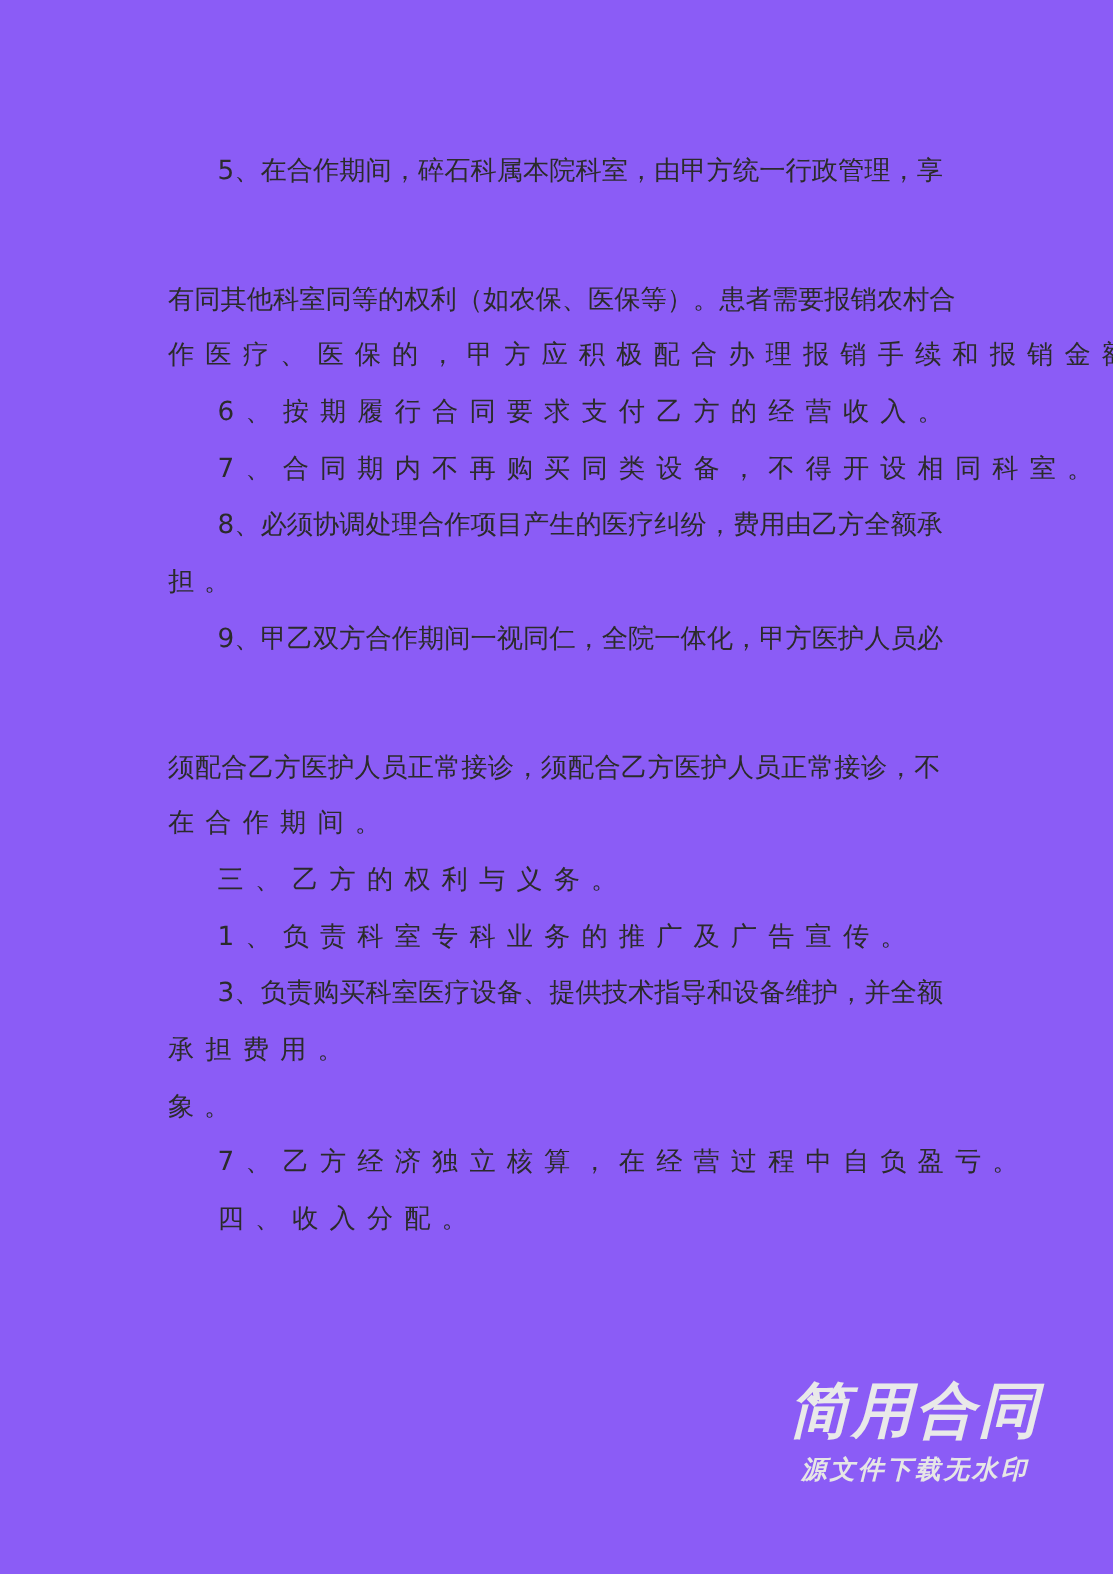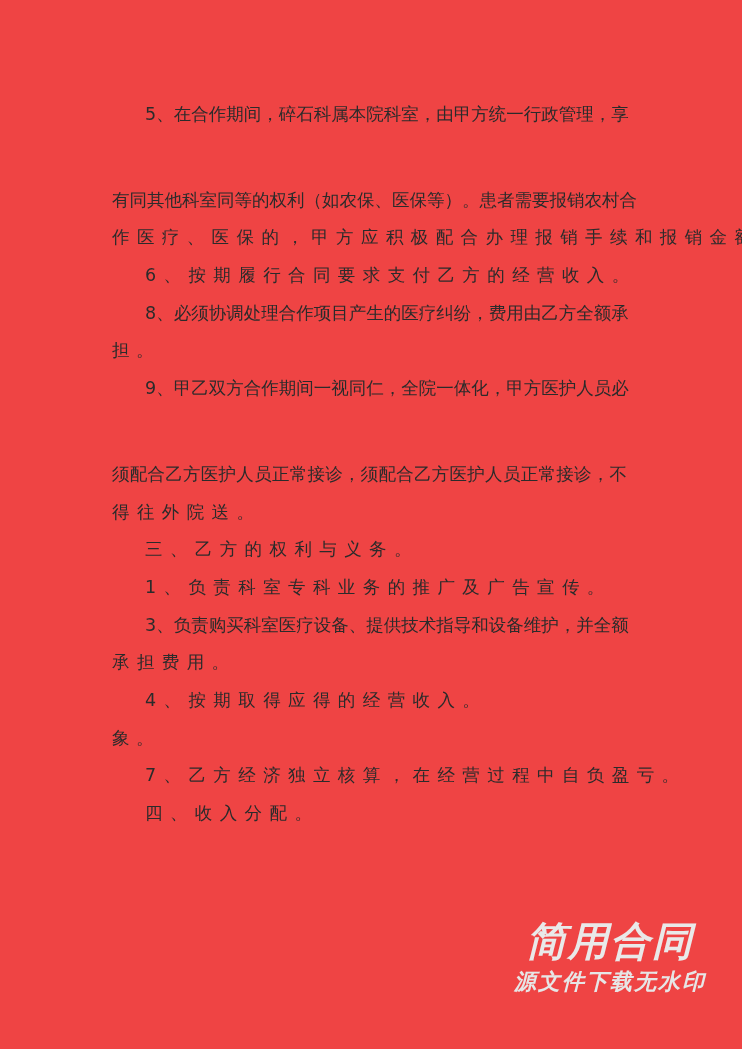--- a/index.html
+++ b/index.html
@@ -13,21 +13,21 @@
       position: relative;
       overflow: hidden;
       font-family: "DejaVu Sans", "Liberation Sans", sans-serif;
       color: #2a2a2a;
     }
     .page {
       position: absolute;
       left: 0; top: 0;
       width: 742px;
       height: 1049px;
-      background: #ef4444;
+      background: #8b5cf6;
     }
     .content {
       position: absolute;
       left: 112px;
       top: 96px;
       width: 515px;
     }
     .line {
       height: 37.7px;
       line-height: 37.7px;
@@ -60,75 +60,75 @@
     .wm-title {
       font-size: 40px;
       font-weight: bold;
       font-style: italic;
       color: #e9e9e9;
       letter-spacing: 2px;
       line-height: 46px;
       font-family: "DejaVu Sans", sans-serif;
     }
     .wm-sub {
-      font-size: 22px;
+      font-size: 17px;
       font-weight: bold;
       font-style: italic;
       color: #e6e6e6;
       letter-spacing: 2px;
       line-height: 28px;
       margin-top: 4px;
-      font-family: Liberation Serif, serif;
+      font-family: Liberation Mono, monospace;
     }
   </style>
 </head>
 <body>
 
 <div class="page">
   <div class="content">
 
     <div>
       <div class="line indent">5、在合作期间，碎石科属本院科室，由甲方统一行政管理，享</div>
       <div class="line full">有同其他科室同等的权利（如农保、医保等）。患者需要报销农村合</div>
       <div class="line last" style="letter-spacing:7.4px">作医疗、医保的，甲方应积极配合办理报销手续和报销金额。</div>
     </div>
 
     <div>
       <div class="line indent last" style="letter-spacing:7.4px">6、按期履行合同要求支付乙方的经营收入。</div>
     </div>
 
+    <div>
+      <div class="line indent last" style="letter-spacing:7.4px">7、合同期内不再购买同类设备，不得开设相同科室。</div>
+    </div>
 
     <div>
       <div class="line indent">8、必须协调处理合作项目产生的医疗纠纷，费用由乙方全额承</div>
       <div class="line last">担。</div>
     </div>
 
     <div>
       <div class="line indent">9、甲乙双方合作期间一视同仁，全院一体化，甲方医护人员必</div>
       <div class="line full">须配合乙方医护人员正常接诊，须配合乙方医护人员正常接诊，不</div>
-      <div class="line last" style="letter-spacing:7.4px">得往外院送。</div>
+      <div class="line last" style="letter-spacing:7.4px">在合作期间。</div>
     </div>
 
     <div>
       <div class="line indent last" style="letter-spacing:7.4px">三、乙方的权利与义务。</div>
     </div>
 
     <div>
       <div class="line indent last" style="letter-spacing:7.4px">1、负责科室专科业务的推广及广告宣传。</div>
     </div>
 
 
     <div>
       <div class="line indent">3、负责购买科室医疗设备、提供技术指导和设备维护，并全额</div>
       <div class="line last" style="letter-spacing:7.4px">承担费用。</div>
     </div>
 
-    <div>
-      <div class="line indent last" style="letter-spacing:7.4px">4、按期取得应得的经营收入。</div>
-    </div>
 
 
     <div>
       <div class="line last">象。</div>
     </div>
 
     <div>
       <div class="line indent last" style="letter-spacing:7.4px">7、乙方经济独立核算，在经营过程中自负盈亏。</div>
     </div>
 

